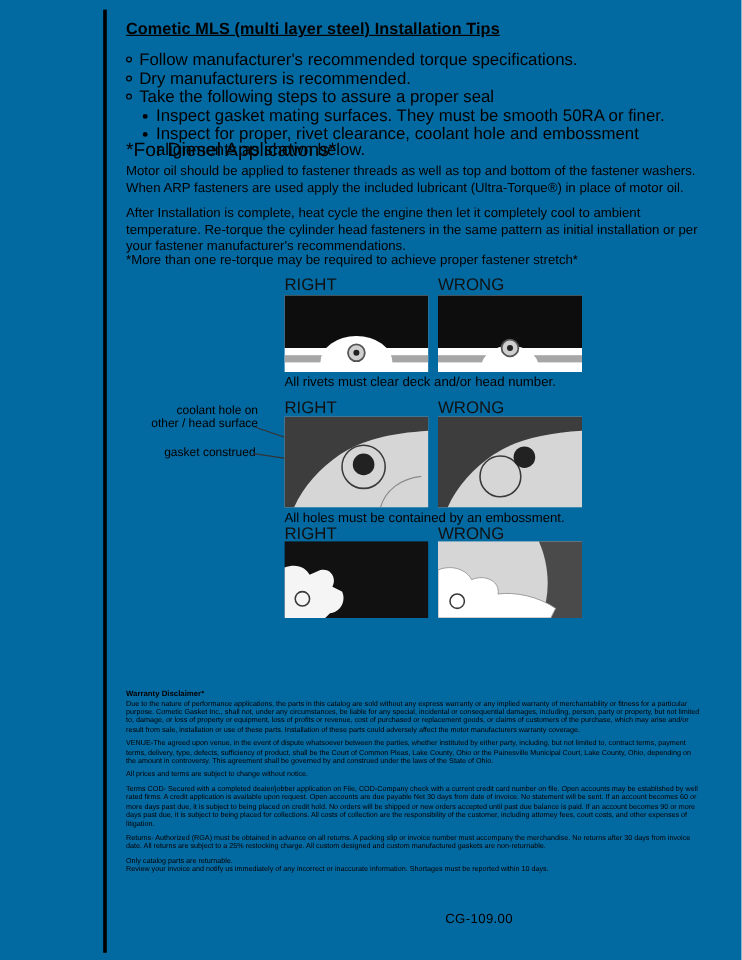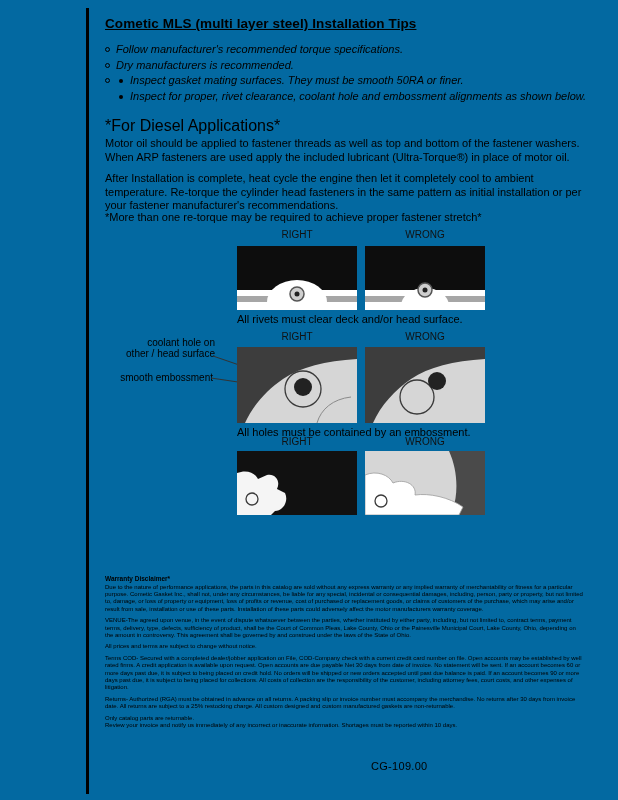--- a/index.html
+++ b/index.html
@@ -1,32 +1,32 @@
 <!DOCTYPE html>
 <html><head>
 <meta charset="utf-8">
 <style>
   html,body{margin:0;padding:0;background:#ffffff;}
   .page{position:relative;width:618px;height:800px;background:#0369a1;
         font-family:"Liberation Sans",sans-serif;color:#000;overflow:hidden;}
   .left-rule{position:absolute;left:86px;top:8px;width:3px;height:786px;background:#000;}
   .title{position:absolute;left:105px;top:16px;margin:0;font-size:13.5px;font-weight:bold;
          text-decoration:underline;letter-spacing:.1px;}
-  .tips{position:absolute;left:105px;top:43px;width:482px;font-size:11px;font-style:italic;}
+  .tips{position:absolute;left:105px;top:43px;width:482px;font-size:14px;}
   .bullet{position:relative;padding-left:11px;margin-bottom:2.5px;line-height:13px;}
   .bullet .mk{position:absolute;left:0;top:4px;width:5px;height:5px;border:1px solid #000;
               border-radius:50%;box-sizing:border-box;}
   .bullet.sub{margin-left:14px;}
   .bullet.sub .mk{background:#000;border:none;width:4px;height:4px;top:5px;}
   .diesel-head{position:absolute;left:105px;top:117px;font-size:16px;font-weight:normal;}
   .para{position:absolute;left:105px;width:478px;font-size:11px;line-height:13.5px;}
   .p1{top:137px;}
   .p2{top:172px;}
   .p3{top:211px;}
-  .dlabel{position:absolute;width:120px;text-align:center;font-size:10px;color:#111;}
+  .dlabel{position:absolute;width:120px;text-align:left;font-size:14px;color:#111;}
   .img{position:absolute;width:120px;}
   .img svg{display:block;}
   .caption{position:absolute;left:237px;font-size:11px;line-height:13px;}
   .ann{position:absolute;font-size:10px;line-height:11px;text-align:right;}
   .ann-lines{position:absolute;left:207px;top:352px;}
   .warranty-head{position:absolute;left:105px;top:575px;font-size:6.5px;font-weight:bold;}
   .warranty{position:absolute;left:105px;top:584px;width:478px;font-size:6px;line-height:7.2px;}
   .warranty p{margin:0 0 4.5px 0;}
   .footer{position:absolute;left:371px;top:760px;font-size:11px;letter-spacing:.3px;}
 </style>
@@ -34,21 +34,21 @@
 <body>
 
 <div class="page">
   <div class="left-rule"></div>
 
   <h1 class="title">Cometic MLS (multi layer steel) Installation Tips</h1>
 
   <div class="tips">
     <div class="bullet"><span class="mk"></span><span>Follow manufacturer's recommended torque specifications.</span></div>
     <div class="bullet"><span class="mk"></span><span>Dry manufacturers is recommended.</span></div>
-    <div class="bullet"><span class="mk"></span></div>
+    <div class="bullet"><span class="mk"></span><span>Take the following steps to assure a proper seal</span></div>
     <div class="bullet sub"><span class="mk"></span><span>Inspect gasket mating surfaces.  They must be smooth 50RA or finer.</span></div>
     <div class="bullet sub"><span class="mk"></span><span>Inspect for proper, rivet clearance, coolant hole and embossment alignments as shown below.</span></div>
   </div>
 
   <div class="diesel-head">*For Diesel Applications*</div>
   <div class="para p1">Motor oil should be applied to fastener threads as well as top and bottom of the fastener washers. When ARP fasteners are used apply the included lubricant (Ultra-Torque®) in place of motor oil.</div>
   <div class="para p2">After Installation is complete, heat cycle the engine then let it completely cool to ambient temperature. Re-torque the cylinder head fasteners in the same pattern as initial installation or per your fastener manufacturer's recommendations.</div>
   <div class="para p3">*More than one re-torque may be required to achieve proper fastener stretch*</div>
 
   <div class="dlabel" style="left:237px;top:229px;">RIGHT</div>
@@ -67,28 +67,28 @@
   <div class="img" style="left:365px;top:246px;">
     <svg width="120" height="64" viewBox="0 0 120 64">
       <rect width="120" height="64" fill="#ffffff"></rect>
       <rect width="120" height="44" fill="#0d0d0d"></rect>
       <rect y="50" width="120" height="6" fill="#a6a6a6"></rect>
       <ellipse cx="60" cy="60" rx="24" ry="18" fill="#ffffff"></ellipse>
       <circle cx="60" cy="44" r="7" fill="#cfcfcf" stroke="#555" stroke-width="1.5"></circle>
       <circle cx="60" cy="44" r="2.5" fill="#222"></circle>
     </svg>
   </div>
-  <div class="caption" style="top:313px;">All rivets must clear deck and/or head surface.</div>
+  <div class="caption" style="top:313px;">All rivets must clear deck and/or head number.</div>
 
   <div class="dlabel" style="left:237px;top:331px;">RIGHT</div>
   <div class="dlabel" style="left:365px;top:331px;">WRONG</div>
 
   <div class="ann" style="left:105px;top:337px;width:110px;">coolant hole on</div>
   <div class="ann" style="left:105px;top:348px;width:110px;">other / head surface</div>
-  <div class="ann" style="left:95px;top:372px;width:118px;">smooth embossment</div>
+  <div class="ann" style="left:95px;top:372px;width:118px;">gasket construed</div>
   <svg class="ann-lines" width="100" height="42">
     <line x1="6" y1="4" x2="96" y2="35" stroke="#333" stroke-width="1"></line>
     <line x1="4" y1="26" x2="78" y2="37" stroke="#333" stroke-width="1"></line>
   </svg>
 
   <div class="img" style="left:237px;top:347px;">
     <svg width="120" height="76" viewBox="0 0 120 76">
       <rect width="120" height="76" fill="#d6d6d6"></rect>
       <path d="M0 0 H120 V12 C88 14 64 20 46 32 C30 43 16 58 8 76 H0 Z" fill="#3d3d3d"></path>
       <path d="M80 76 C84 62 96 52 114 50" stroke="#8a8a8a" stroke-width="1" fill="none"></path>

